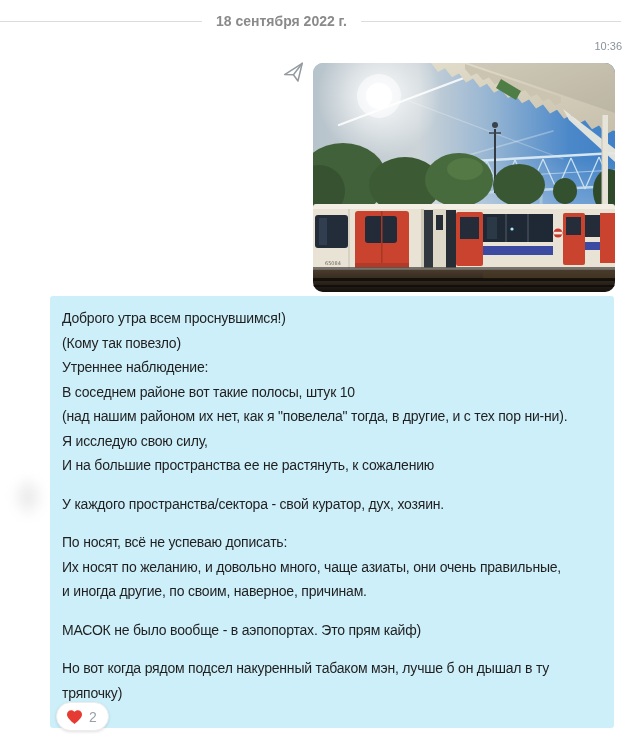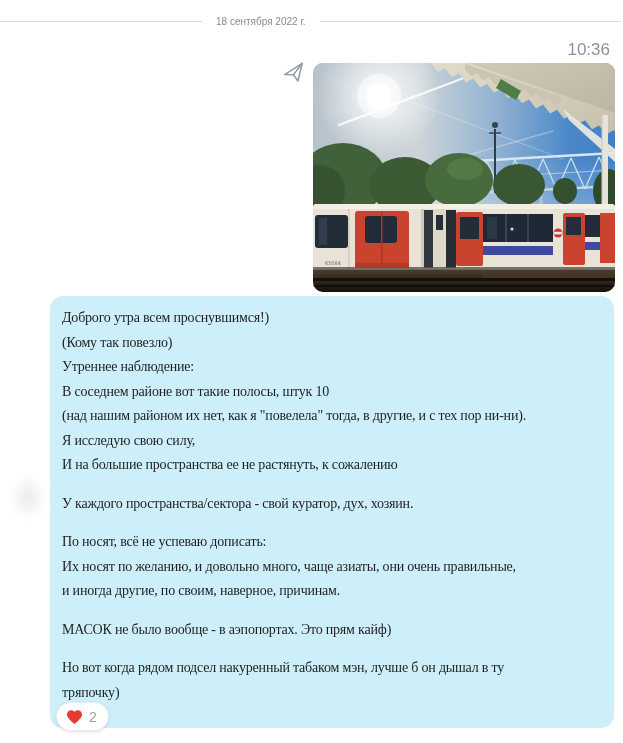--- a/index.html
+++ b/index.html
@@ -10,32 +10,32 @@
   html,body{background:#ffffff;}
   .canvas{
     position:relative;width:623px;height:743px;background:#ffffff;overflow:hidden;
     font-family:"Liberation Sans","DejaVu Sans",sans-serif;
   }
   
   .date-row{position:absolute;left:0;right:0;top:11px;height:20px;display:flex;align-items:center;gap:14px;}
   .date-row .rule{height:1px;background:#dcdcdc;}
   .rule-left{width:202px;}
   .rule-right{flex:1;margin-right:2px;}
-  .date-label{font-size:10px;color:var(--date-text);white-space:nowrap;}
-  
-  .msg-time{position:absolute;top:40px;right:13px;font-size:17px;color:var(--time-text);}
+  .date-label{font-size:14px;color:var(--date-text);white-space:nowrap;font-weight:bold;}
+  
+  .msg-time{position:absolute;top:40px;right:1px;font-size:11px;color:var(--time-text);}
   
   .send-icon{position:absolute;left:282px;top:60px;width:24px;height:26px;transform:rotate(-8deg);}
   
   .photo{position:absolute;left:313px;top:63px;width:302px;height:229px;border-radius:10px;overflow:hidden;background:#9db8cc;}
   .photo svg{display:block;}
   
   .bubble{
     position:absolute;left:50px;top:296px;width:564px;background:var(--bubble);
-    border-radius:13px;padding:10px 10px 11px 12px;font-family:Liberation Serif, serif;
+    border-radius:3px;padding:10px 10px 11px 12px;
   }
   .para{margin-bottom:14px;}
   .para:last-child{margin-bottom:12px;}
   .line{font-size:14px;line-height:24.5px;letter-spacing:-0.2px;color:var(--message-text);white-space:nowrap;}
   
   .reaction{
     position:absolute;left:56px;top:702px;height:29px;display:flex;align-items:center;gap:5px;
     background:#ffffff;border:1px solid #ededed;border-radius:15px;padding:0 11px 0 8px;
     box-shadow:0 1px 3px rgba(0,0,0,.12);
   }

